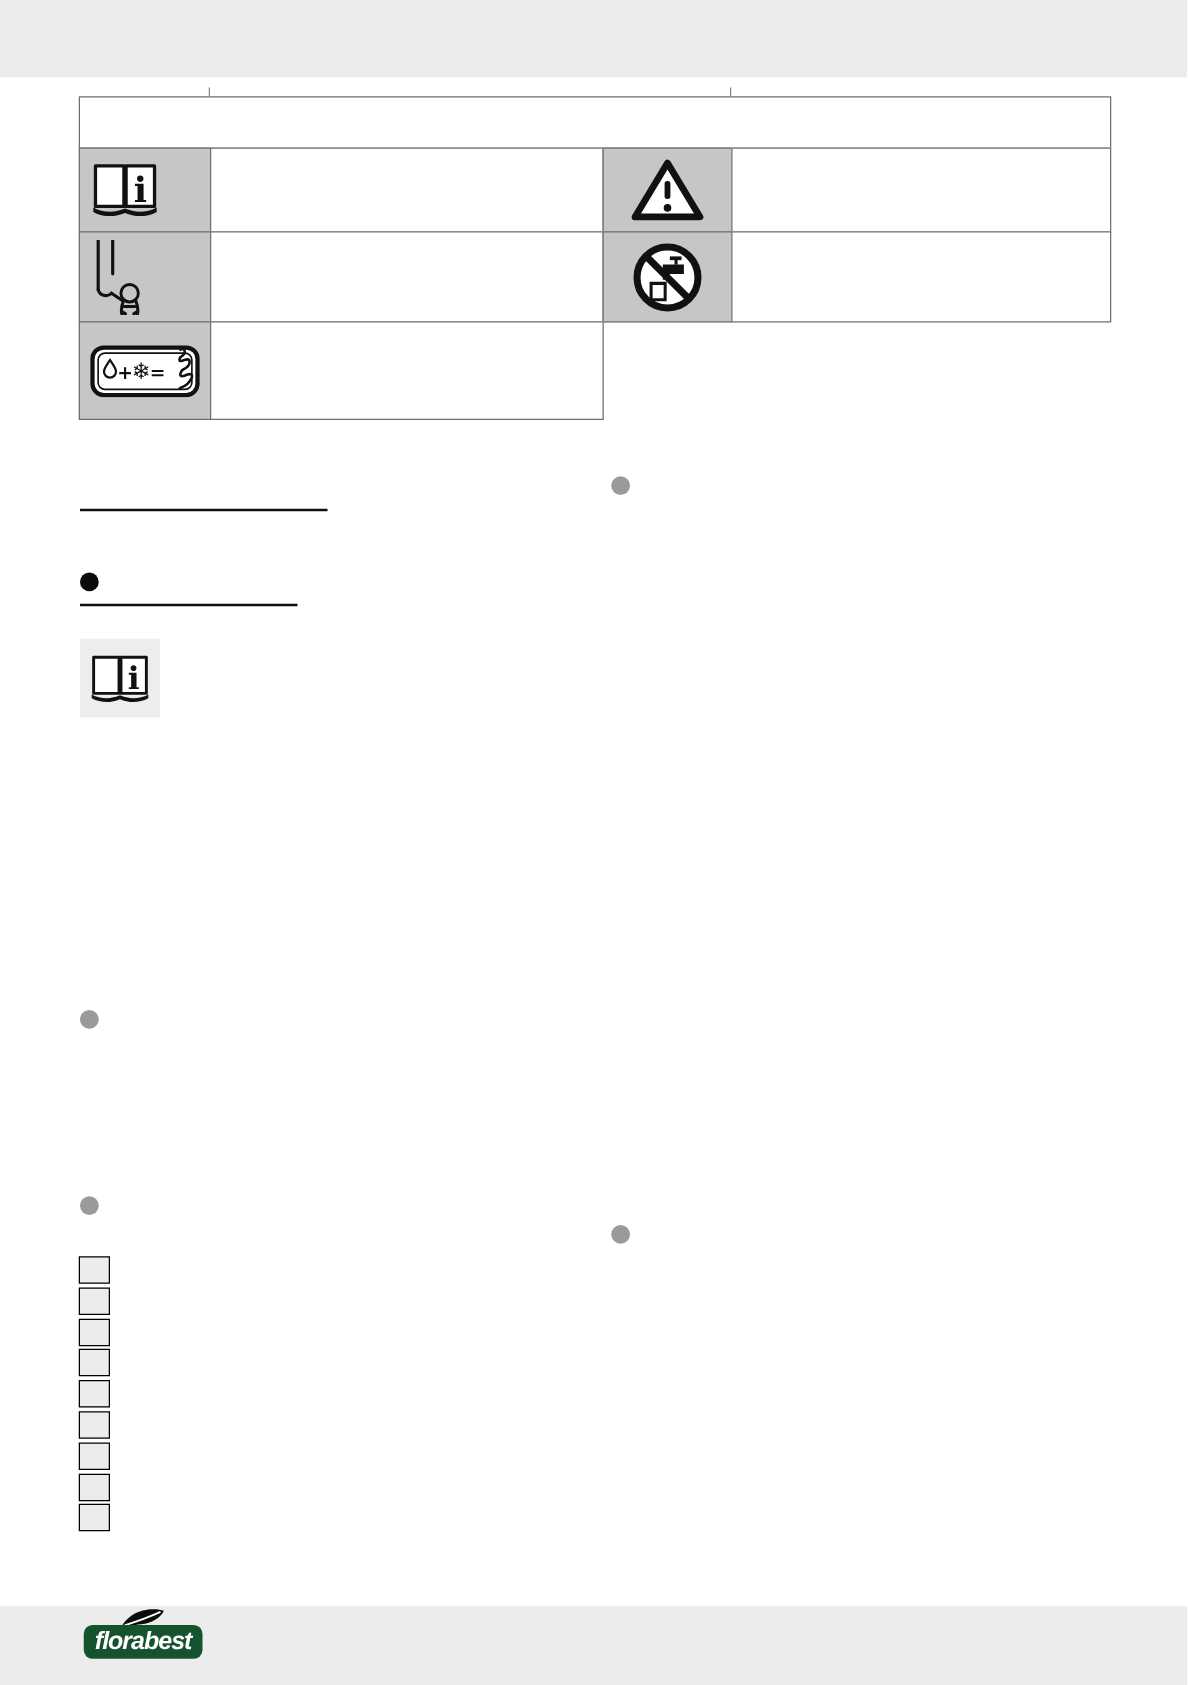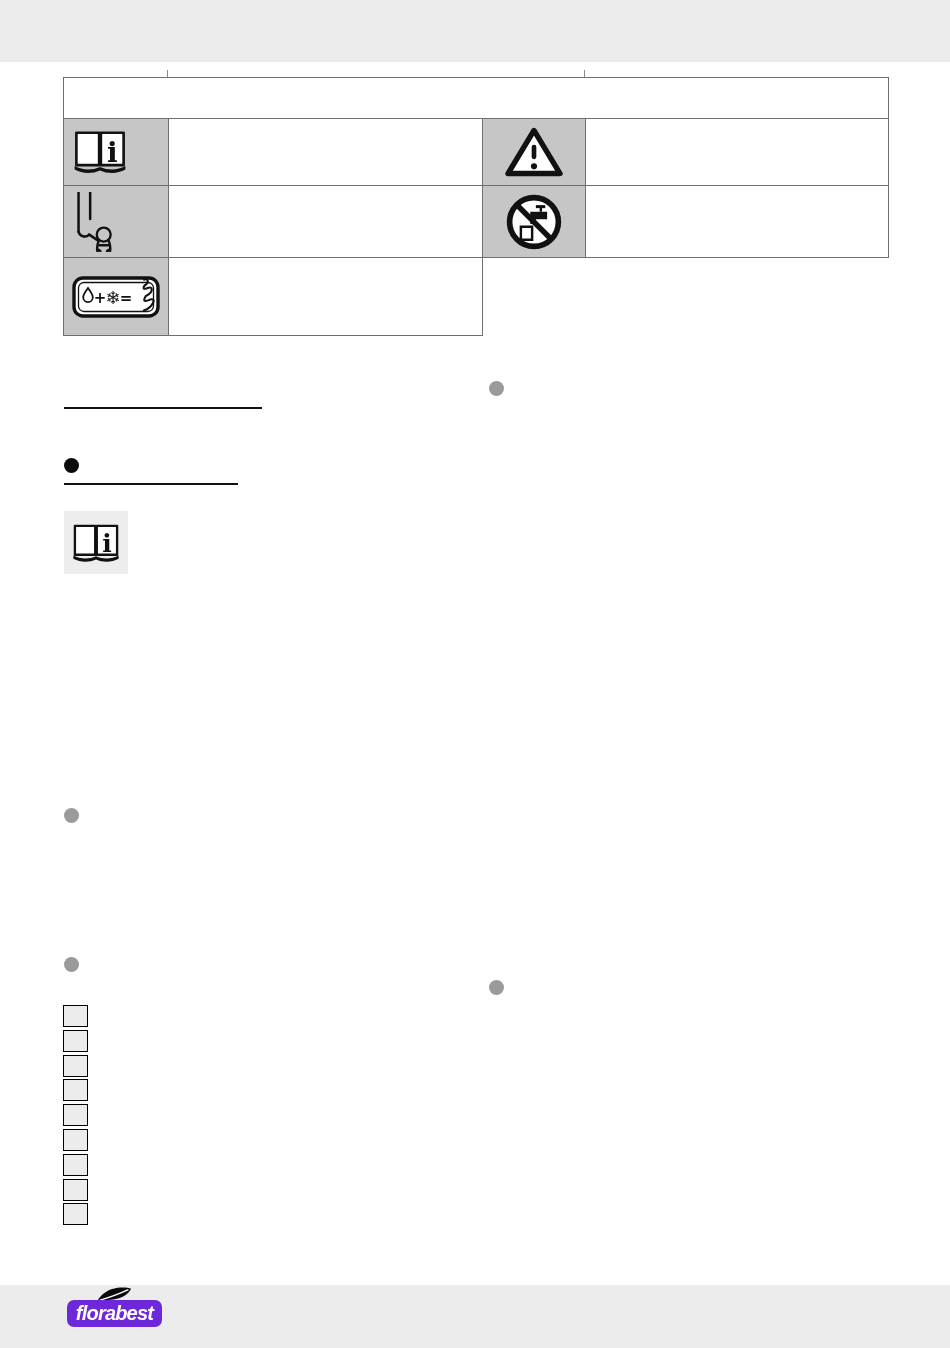--- a/index.html
+++ b/index.html
@@ -44,21 +44,21 @@
   #bullet-right-2{left:489px;top:980px;}
 
   #note-icon-box{position:absolute;left:64px;top:511px;width:64px;height:63px;background:#ededed;
     display:flex;align-items:center;justify-content:center;}
 
   #callout-squares{position:absolute;left:63px;top:1005px;display:flex;flex-direction:column;gap:2.8px;}
   .callout-square{width:25px;height:22px;box-sizing:border-box;border:1.5px solid #000;background:#ececec;}
 
   #logo{position:absolute;left:60px;top:1284px;width:130px;height:52px;}
   #logo-leaf{position:absolute;left:36px;top:2px;}
-  #logo-plate{position:absolute;left:7px;top:16px;width:95px;height:27px;background:#6d28d9;border-radius:7px;
+  #logo-plate{position:absolute;left:7px;top:16px;width:95px;height:27px;background:#14532d;border-radius:7px;
     display:flex;align-items:center;justify-content:center;}
   #logo-text{color:#fff;font-weight:bold;font-style:italic;font-size:20px;letter-spacing:-0.8px;line-height:27px;}
 
   svg{display:block;}
 </style>
 </head>
 <body>
 
 <div id="page">
 

